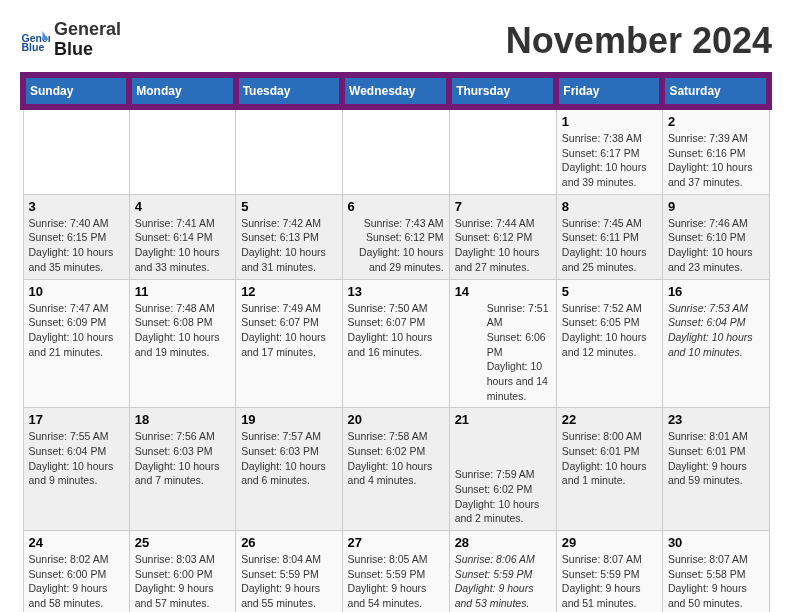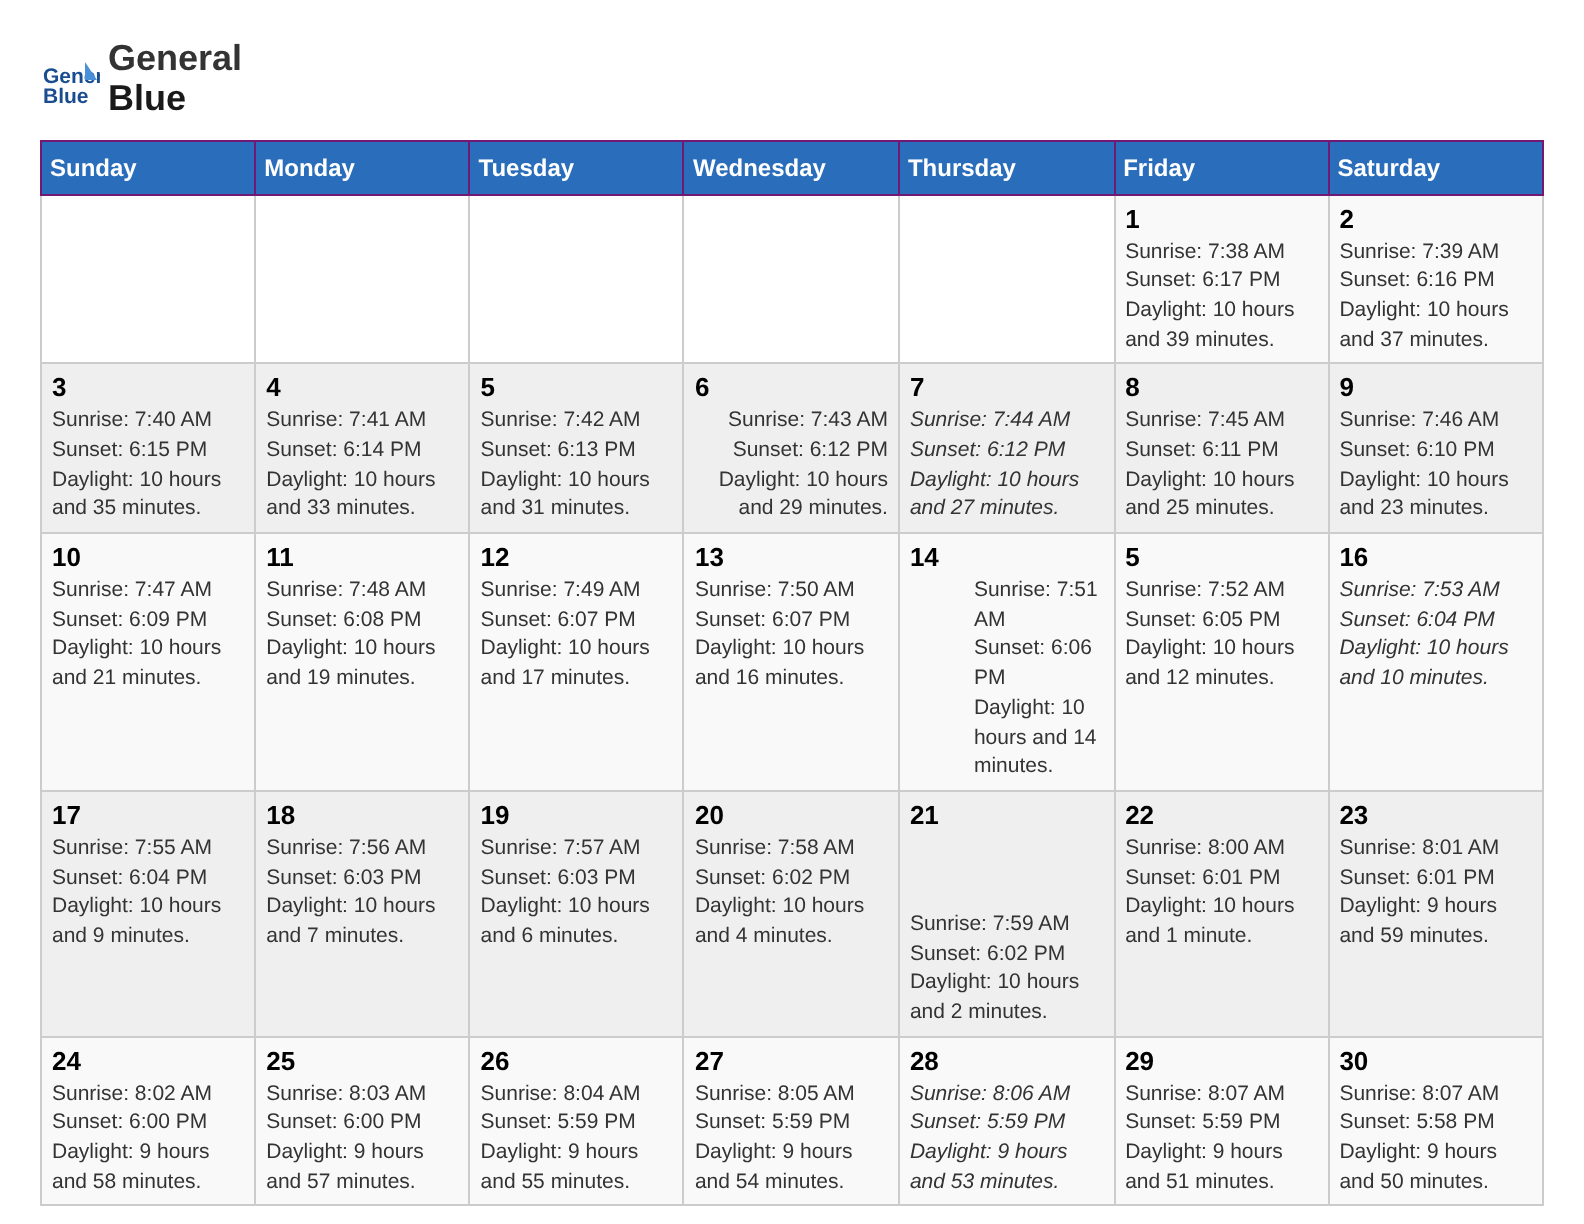--- a/index.html
+++ b/index.html
@@ -50,21 +50,21 @@
       width: 100%;
       border-collapse: collapse;
       font-size: 11px;
     }
     .calendar thead th {
       background: #2a6ebb;
       color: #fff;
       padding: 6px 4px;
       text-align: left;
       font-size: 12px;
-      border: 1px solid #701a75;
+      border: 6px solid #701a75;
     }
     .calendar tbody td {
       border: 1px solid #ccc;
       vertical-align: top;
       padding: 4px 5px;
       width: 108px;
       min-height: 80px;
       background: #fff;
     }
     .calendar tbody tr:nth-child(odd) td {
@@ -97,20 +97,21 @@
       <text x="2" y="22" font-size="14" font-weight="bold" fill="#1a4d8f">General</text>
       <text x="2" y="35" font-size="14" font-weight="bold" fill="#1a4d8f">Blue</text>
       <polygon points="30,8 38,20 30,20" fill="#4a90d9"></polygon>
     </svg>
     <div class="logo-text">
       <span>General</span>
       <span>Blue</span>
     </div>
   </div>
   <div class="title-area">
+    <div class="month-title">November 2024</div>
   </div>
 </div>
 
 <table class="calendar">
   <thead>
     <tr>
     <th>Sunday</th>
         <th>Monday</th>
         <th>Tuesday</th>
         <th>Wednesday</th>
@@ -159,21 +160,21 @@
 Daylight: 10 hours and 31 minutes.</div>
         </td>
         <td>
           <span class="day-num">6</span>
           <div class="day-info" style="white-space: pre-line; text-align: right;">Sunrise: 7:43 AM
 Sunset: 6:12 PM
 Daylight: 10 hours and 29 minutes.</div>
         </td>
         <td>
           <span class="day-num">7</span>
-          <div class="day-info" style="white-space: pre-line; font-style: italic;">Sunrise: 7:44 AM
+          <div class="day-info" style="white-space: pre-line;">Sunrise: 7:44 AM
 Sunset: 6:12 PM
 Daylight: 10 hours and 27 minutes.</div>
         </td>
         <td>
           <span class="day-num">8</span>
           <div class="day-info" style="white-space: pre-line;">Sunrise: 7:45 AM
 Sunset: 6:11 PM
 Daylight: 10 hours and 25 minutes.</div>
         </td>
         <td>

